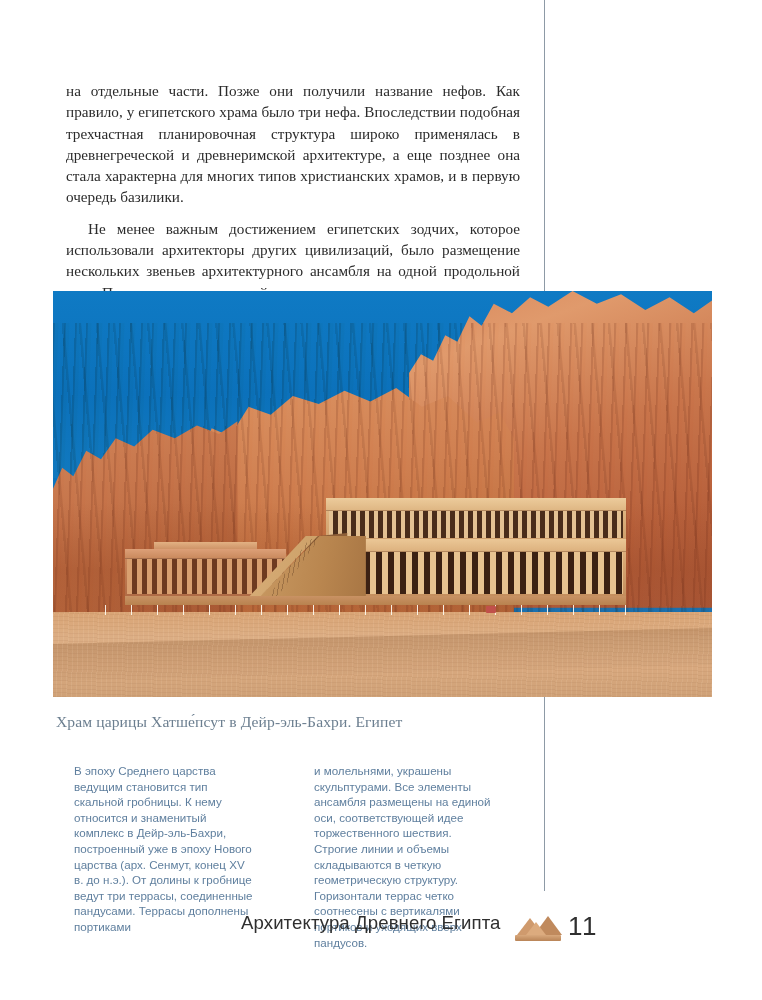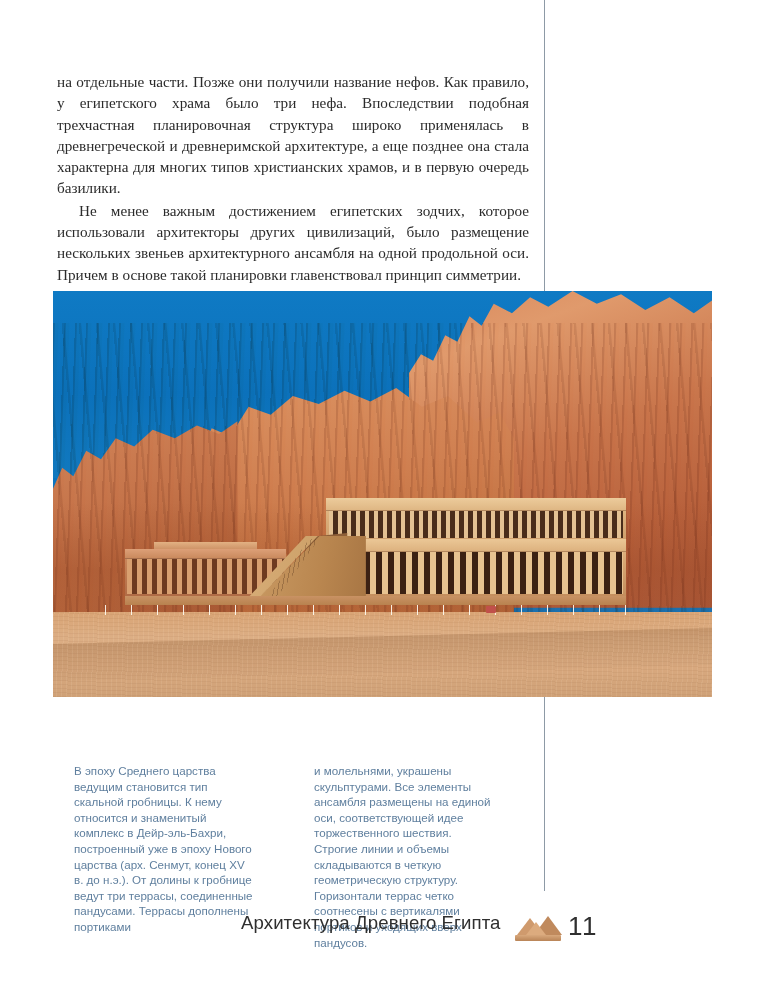--- a/index.html
+++ b/index.html
@@ -38,21 +38,21 @@
     top: 70px;
     width: 474px;
     color: #2b2b2b;
     font-family: "Liberation Serif", serif;
     font-size: 15.2px;
     line-height: 21.3px;
     text-align: justify;
     text-justify: inter-word;
   }
   .body-copy p {
-    margin: 1px;
+    margin: 10px;
   }
   .body-copy p.indent {
     text-indent: 22px;
   }
 
   
   .photo-frame {
     position: absolute;
     left: 53px;
     top: 291px;
@@ -444,20 +444,21 @@
         <div class="ramp"></div>
         <div class="ramp-wall-l"></div>
         <div class="ramp-stairs"></div>
         <div class="temple-base"></div>
         <div class="fence"></div>
         <div class="marker-red"></div>
       </div>
     </div>
   </div>
 
+  <div class="photo-caption">Храм царицы Хатше́псут в Дейр-эль-Бахри. Египет</div>
 
   <div class="two-col">
     <div class="col col-a">
       <p>В эпоху Среднего царства ведущим становится тип скальной гробницы. К нему относится и знаменитый комплекс в Дейр-эль-Бахри, построенный уже в эпоху Нового царства (арх. Сенмут, конец XV в. до н.э.). От долины к гробнице ведут три террасы, соединенные пандусами. Террасы дополнены портиками</p>
     </div>
     <div class="col col-b">
       <p>и молельнями, украшены скульптурами. Все элементы ансамбля размещены на единой оси, соответствующей идее торжественного шествия. Строгие линии и объемы складываются в четкую геометрическую структуру. Горизонтали террас четко соотнесены с вертикалями портиков и уходящих вверх пандусов.</p>
     </div>
   </div>
 

